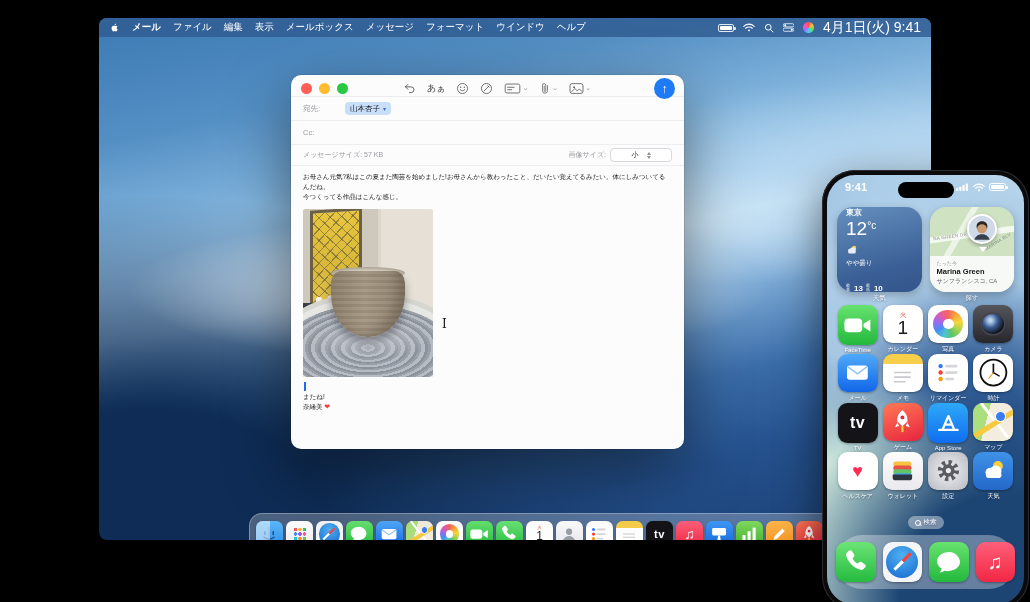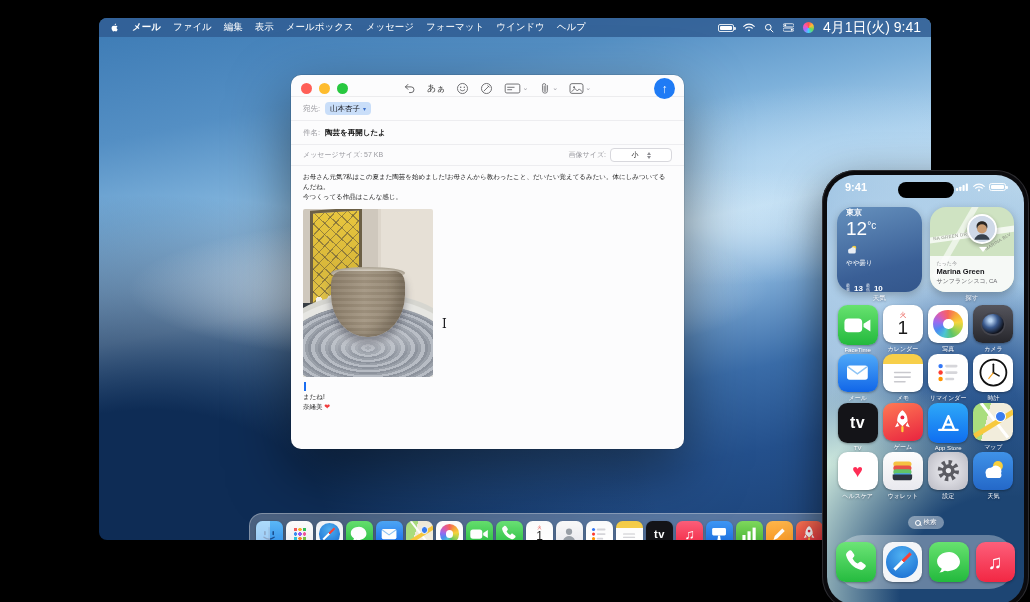--- a/index.html
+++ b/index.html
@@ -37,21 +37,21 @@
   .l-red{background:#ff5f57;}.l-yellow{background:#febc2e;}.l-green{background:#28c840;}
   #mw-tools{position:absolute;left:112px;top:0;height:26px;display:flex;align-items:center;gap:11px;color:#636366;}
   #mw-tools svg{display:block;}
   .chev{font-size:7px;color:#9a9aa0;margin-left:1px;}
   .tool-group{display:flex;align-items:center;}
   #fmt-btn{font-size:9px;color:#444;}
   #send-btn{position:absolute;right:9px;top:3px;width:21px;height:21px;border-radius:50%;background:#1f7bf5;color:#fff;
     display:flex;align-items:center;justify-content:center;font-size:12px;font-weight:bold;}
   .mw-row{display:flex;align-items:center;height:24px;border-bottom:1px solid #ededf0;padding:0 12px;}
   .mw-label{color:#9a9aa0;font-size:7.5px;margin-right:5px;}
-  .token{display:inline-flex;align-items:center;background:#c9def9;border-radius:4px;padding:1.5px 5px;font-size:7.5px;color:#14141a;}
+  .token{display:inline-flex;align-items:center;background:#c9def9;border-radius:4px;padding:1.5px 5px;font-size:7.5px;color:#14141a;margin-left:20px;}
   .token .tk-ch{font-size:6px;color:#3a6cc8;margin-left:3px;}
   .mw-subject{font-weight:600;font-size:7.5px;color:#111;}
   #size-row{display:flex;align-items:center;height:21px;border-bottom:1px solid #ededf0;padding:0 12px;color:#9a9aa0;font-size:7px;}
   #size-right{margin-left:auto;display:flex;align-items:center;gap:4px;}
   #img-size-select{display:flex;align-items:center;justify-content:center;gap:8px;width:62px;height:14px;background:#fff;
     border:1px solid #d8d8dd;border-radius:4px;font-size:7px;color:#222;}
   .stepper{display:flex;flex-direction:column;gap:1px;}
   .stepper i{width:0;height:0;border-left:2.5px solid transparent;border-right:2.5px solid transparent;}
   .stepper .up{border-bottom:3px solid #8e8e93;}
   .stepper .down{border-top:3px solid #8e8e93;}
@@ -466,22 +466,21 @@
     </div>
 
     <div class="mw-row">
       <span class="mw-label">宛先:</span>
       <span class="token">
         <span>山本杏子</span>
         <span class="tk-ch">▾</span>
       </span>
     </div>
     <div class="mw-row">
-      <span class="mw-label">件名:</span>
-      <span class="mw-subject">陶芸を再開したよ</span>
+      <span class="mw-label">Cc:</span>
     </div>
     <div id="size-row">
       <span>メッセージサイズ: 57 KB</span>
       <span id="size-right">
         <span>画像サイズ:</span>
         <span id="img-size-select">
           <span>小</span>
           <span class="stepper">
               <i class="up"></i>
               <i class="down"></i>

